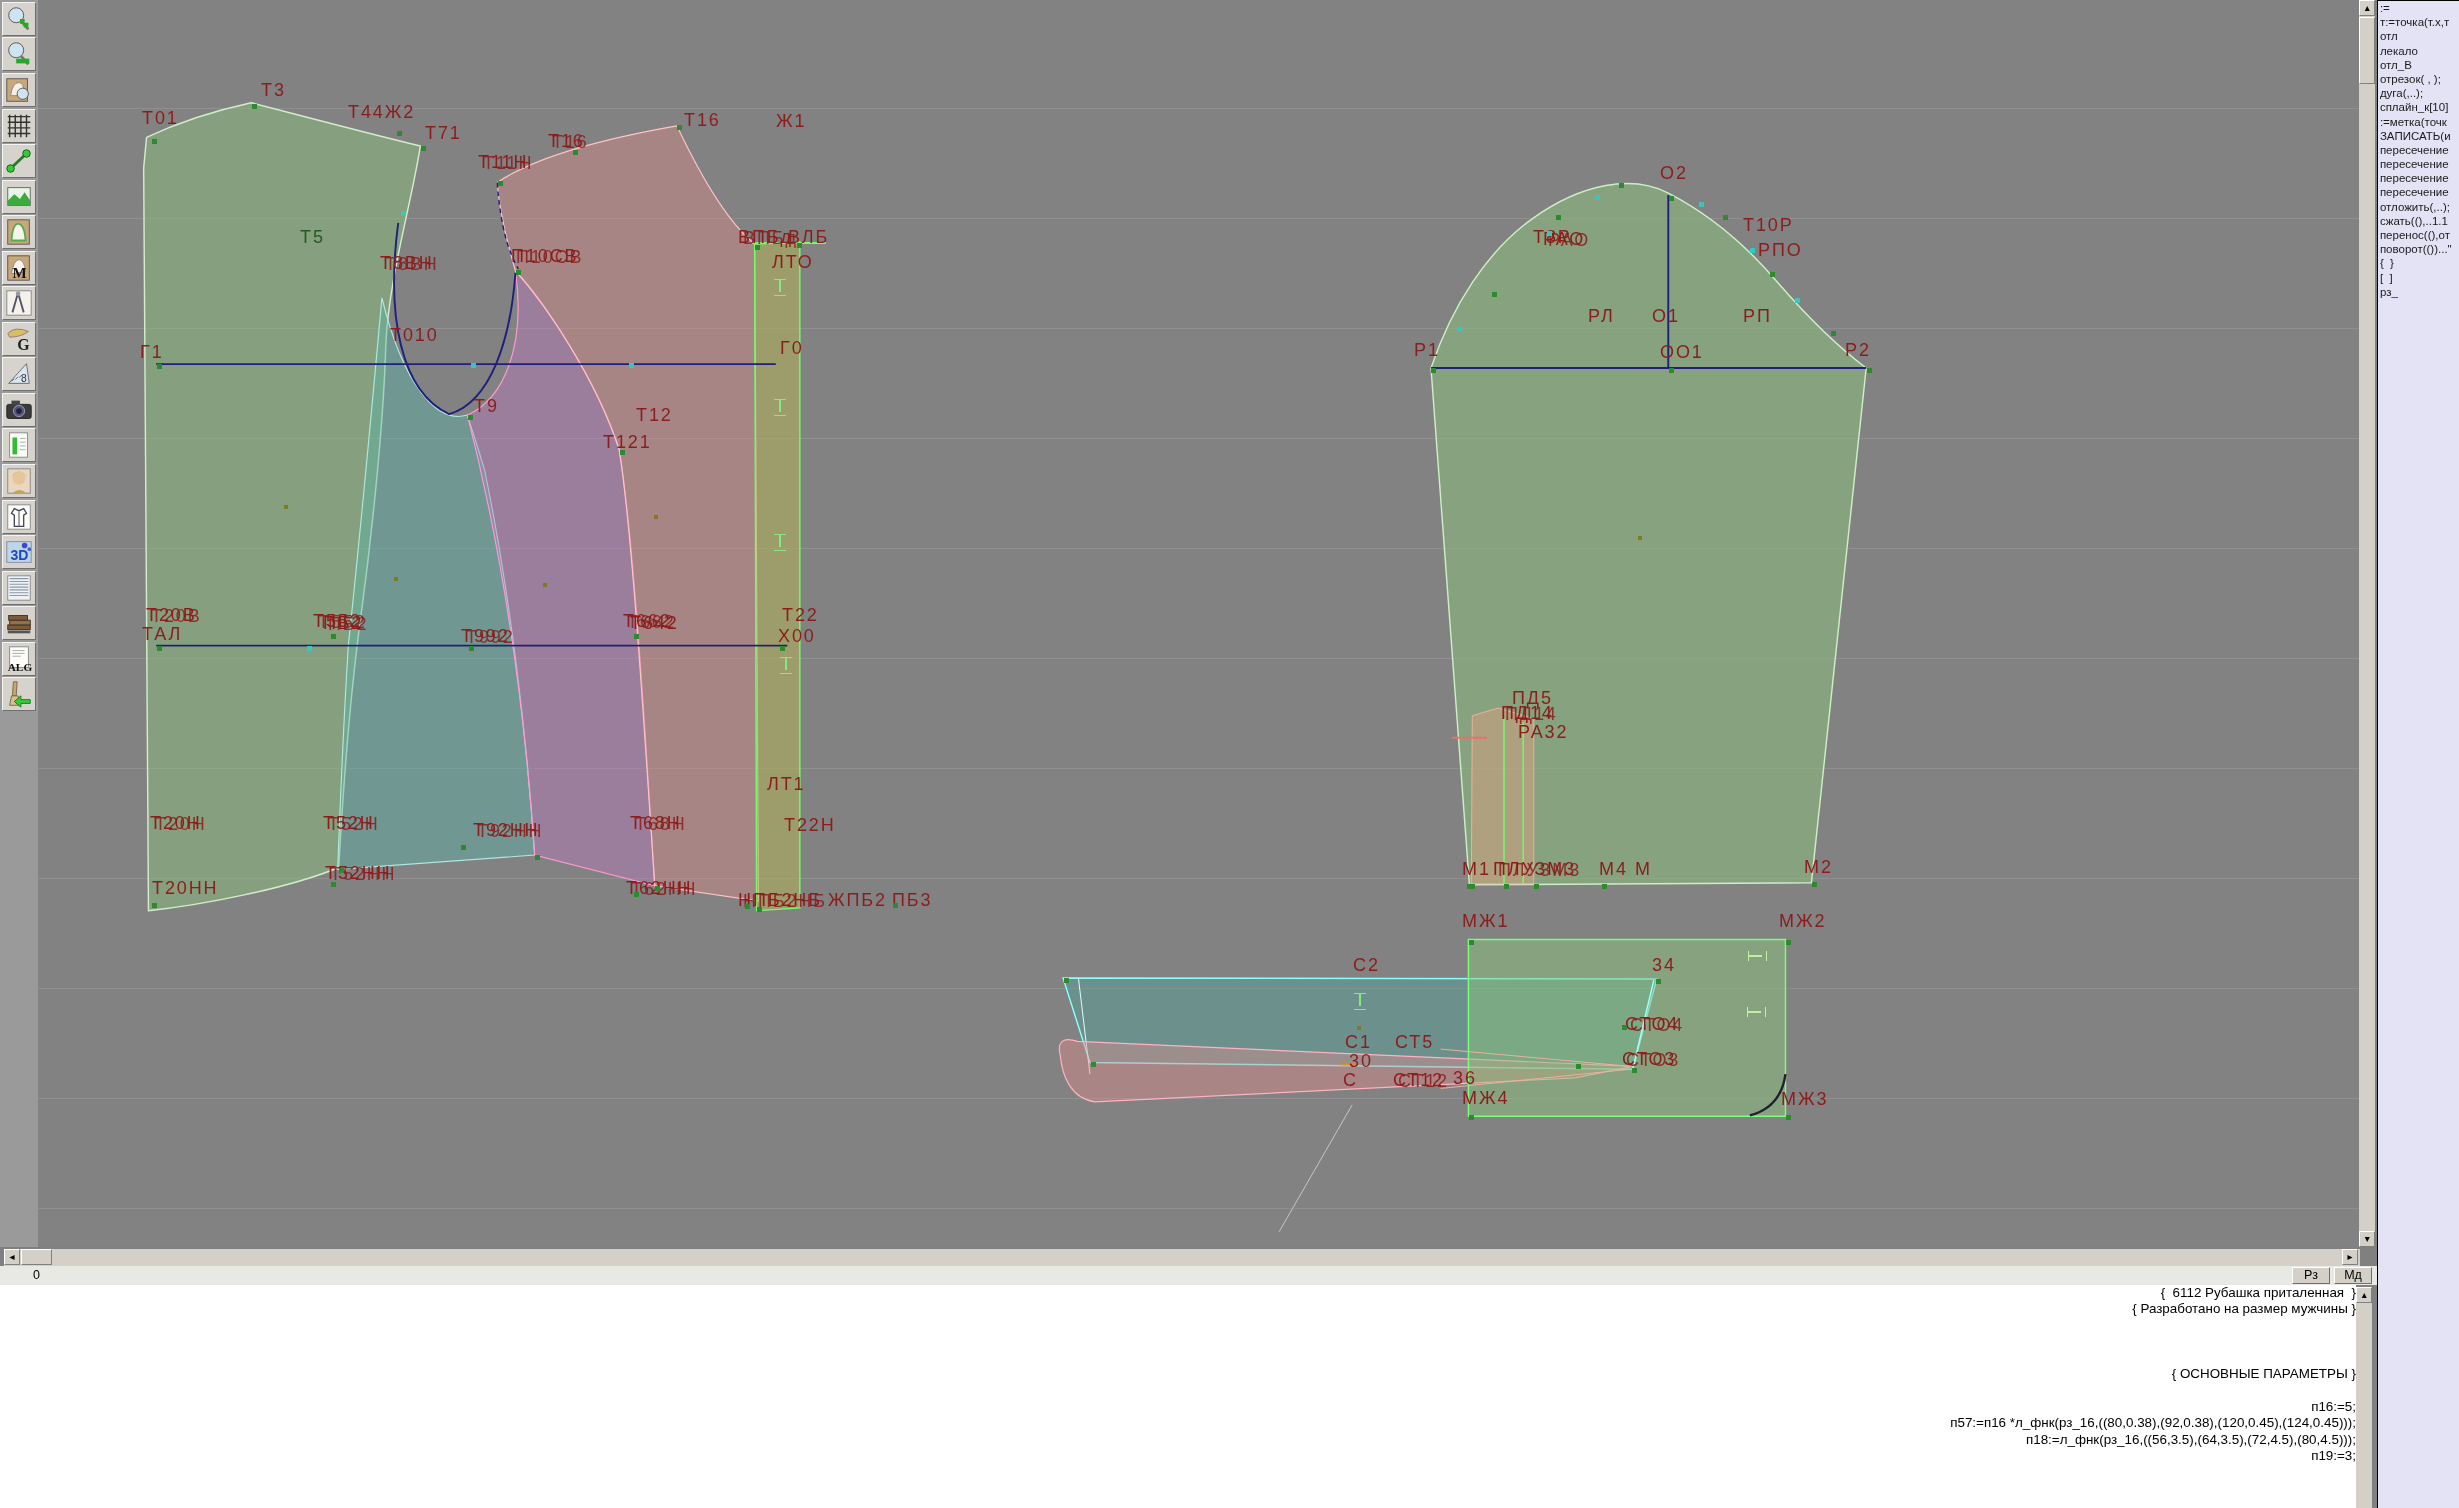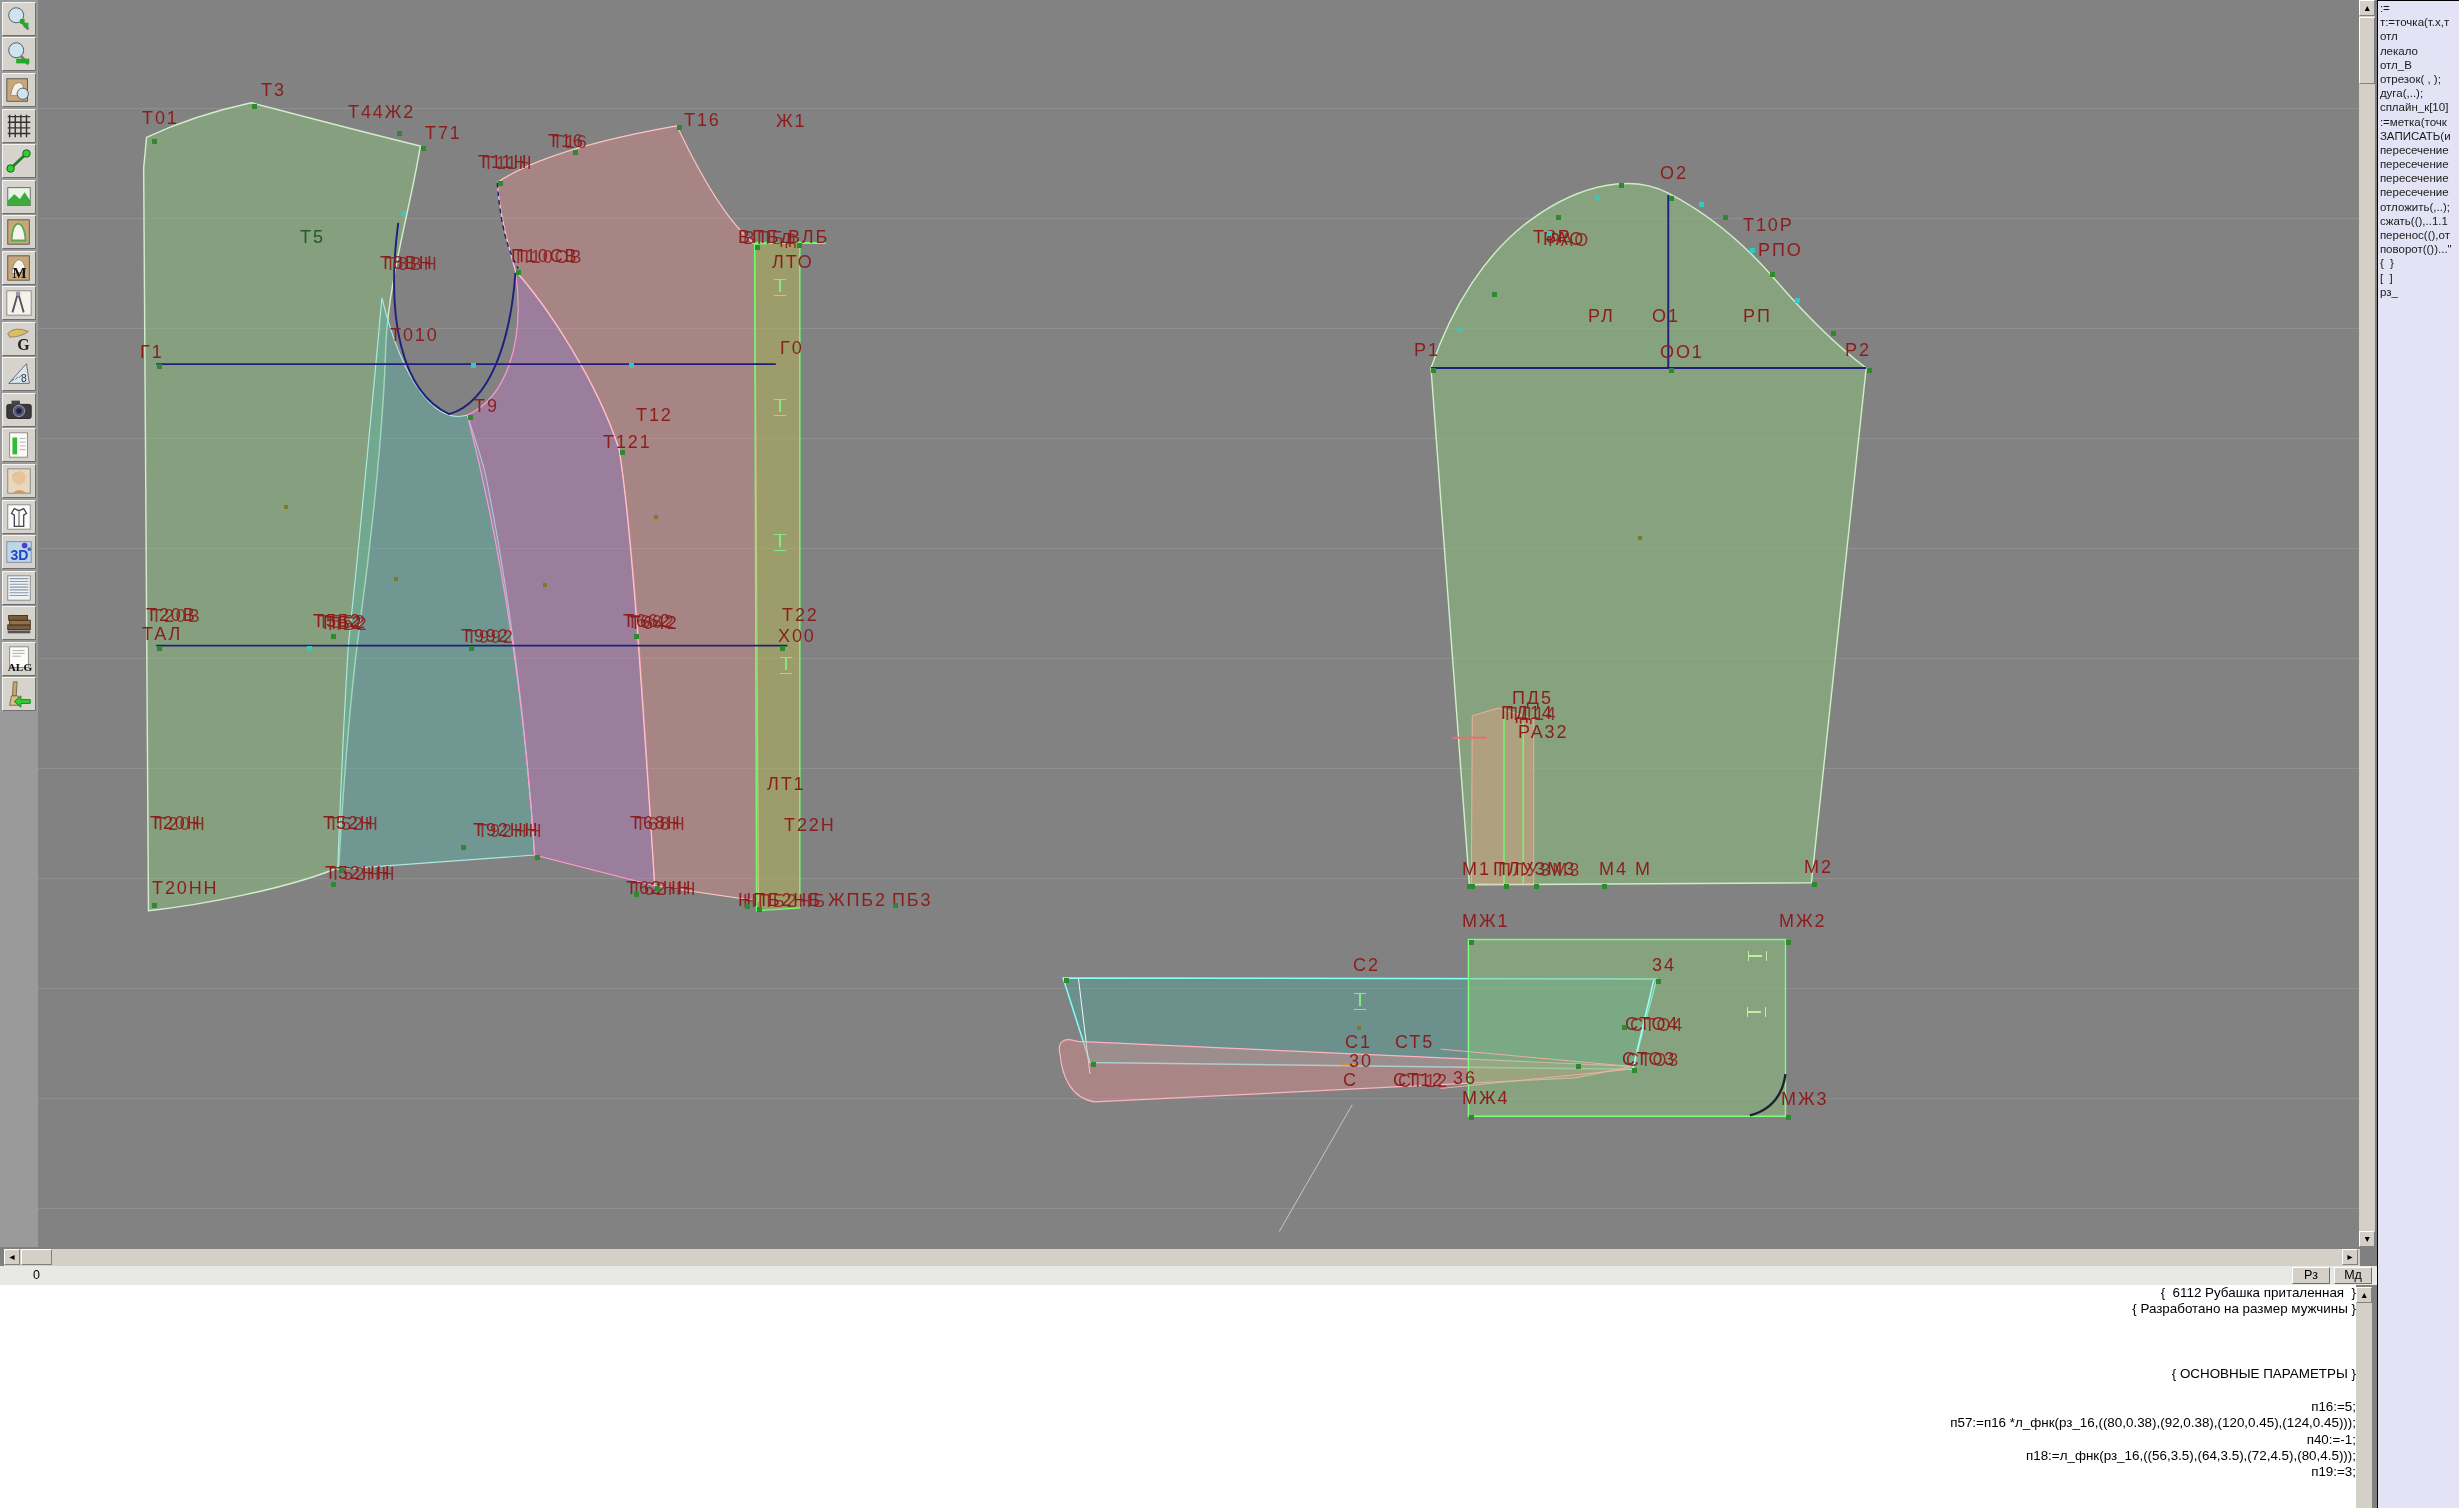--- a/index.html
+++ b/index.html
@@ -435,21 +435,20 @@
   <div id="editor">
       <div class="eline"> {  6112 Рубашка приталенная  }</div>
       <div class="eline">{ Разработано на размер мужчины }</div>
       <div class="eline"></div>
       <div class="eline"></div>
       <div class="eline"></div>
       <div class="eline">{ ОСНОВНЫЕ ПАРАМЕТРЫ }</div>
       <div class="eline"></div>
       <div class="eline">п16:=5;</div>
       <div class="eline">п57:=п16 *л_фнк(рз_16,((80,0.38),(92,0.38),(120,0.45),(124,0.45)));</div>
-      <div class="eline">п40:=-1;</div>
       <div class="eline">п18:=л_фнк(рз_16,((56,3.5),(64,3.5),(72,4.5),(80,4.5)));</div>
       <div class="eline">п19:=3;</div>
     </div>
 
   <div class="sb" style="left:2356px;top:1287px;width:16.3px;height:221px;">
     <div class="sbtn" style="left:0;top:0;">▲</div>
   </div>
 
   <div id="panel">
       <div class="pline">:=</div>

